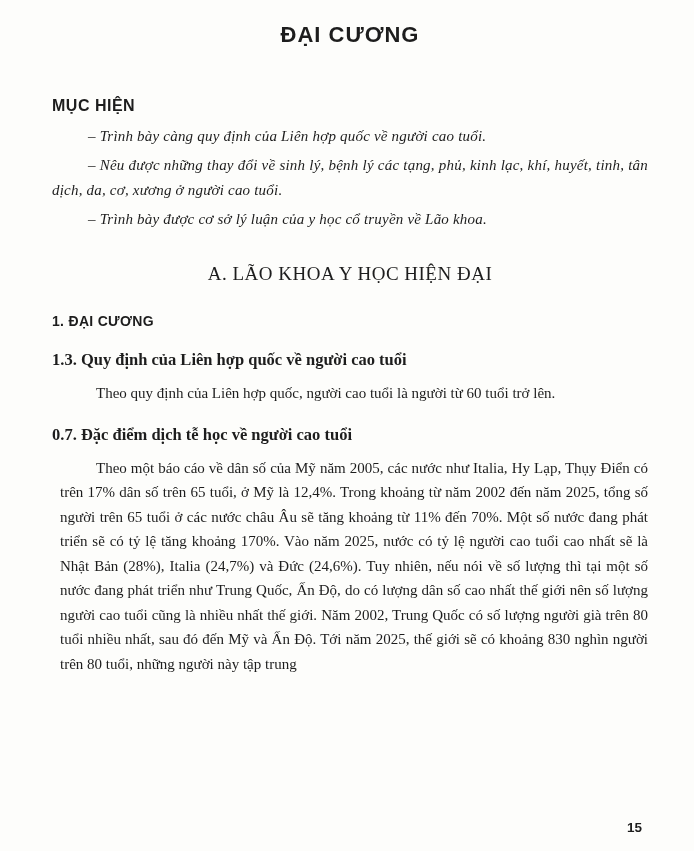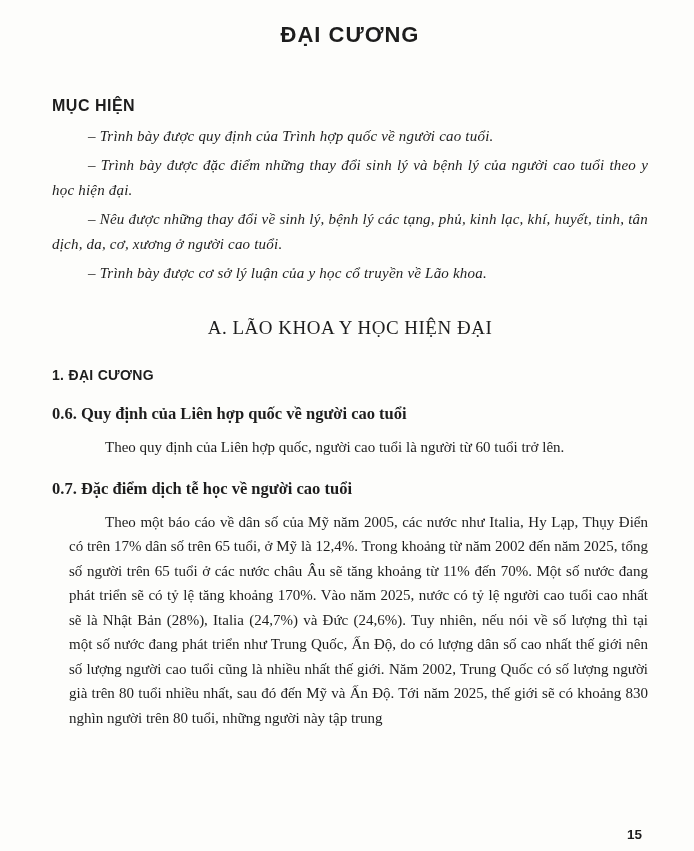--- a/index.html
+++ b/index.html
@@ -59,56 +59,55 @@
     letter-spacing: 0.3px;
   }
   .sub-heading {
     margin: 18px 0 0 0;
     font-family: "Liberation Serif", serif;
     font-weight: bold;
     font-size: 16.5px;
     line-height: 21px;
   }
   .body-para {
-    margin: 11px 0 0 17px;
+    margin: 11px 0 0 8px;
     font-size: 15px;
     line-height: 24.5px;
     text-align: justify;
     text-indent: 2.4em;
   }
   .page-number {
     position: absolute;
     right: 52px;
-    bottom: 9px;
+    bottom: 16px;
     font-family: "Liberation Sans", sans-serif;
     font-weight: bold;
     font-size: 13.5px;
   }
 </style>
 </head>
 <body>
 
 <div class="page">
 
   <h1 class="doc-title">ĐẠI CƯƠNG</h1>
 
   <h2 class="objectives-heading">MỤC HIỆN</h2>
 
   <div>
-    <p class="objective-item">– Trình bày được quy định của Trình hợp quốc về người cao tuổi.</p>
-    <p class="objective-item">– Trình bày được đặc điểm những thay đổi sinh lý và bệnh lý của người cao tuổi theo y học hiện đại.</p>
+    <p class="objective-item">– Trình bày càng quy định của Liên hợp quốc về người cao tuổi.</p>
     <p class="objective-item">– Nêu được những thay đổi về sinh lý, bệnh lý các tạng, phủ, kinh lạc, khí, huyết, tinh, tân dịch, da, cơ, xương ở người cao tuổi.</p>
     <p class="objective-item">– Trình bày được cơ sở lý luận của y học cổ truyền về Lão khoa.</p>
   </div>
 
   <h2 class="part-a-heading">A. LÃO KHOA Y HỌC HIỆN ĐẠI</h2>
 
   <h3 class="sec1-heading">1. ĐẠI CƯƠNG</h3>
 
-  <h4 class="sub-heading">0.6. Quy định của Liên hợp quốc về người cao tuổi</h4>
+  <h4 class="sub-heading">1.3. Quy định của Liên hợp quốc về người cao tuổi</h4>
 
   <p class="body-para">Theo quy định của Liên hợp quốc, người cao tuổi là người từ 60 tuổi trở lên.</p>
 
   <h4 class="sub-heading">0.7. Đặc điểm dịch tễ học về người cao tuổi</h4>
 
 
   <p class="body-para">Theo một báo cáo về dân số của Mỹ năm 2005, các nước như Italia, Hy Lạp, Thụy Điển có trên 17% dân số trên 65 tuổi, ở Mỹ là 12,4%. Trong khoảng từ năm 2002 đến năm 2025, tổng số người trên 65 tuổi ở các nước châu Âu sẽ tăng khoảng từ 11% đến 70%. Một số nước đang phát triển sẽ có tỷ lệ tăng khoảng 170%. Vào năm 2025, nước có tỷ lệ người cao tuổi cao nhất sẽ là Nhật Bản (28%), Italia (24,7%) và Đức (24,6%). Tuy nhiên, nếu nói về số lượng thì tại một số nước đang phát triển như Trung Quốc, Ấn Độ, do có lượng dân số cao nhất thế giới nên số lượng người cao tuổi cũng là nhiều nhất thế giới. Năm 2002, Trung Quốc có số lượng người già trên 80 tuổi nhiều nhất, sau đó đến Mỹ và Ấn Độ. Tới năm 2025, thế giới sẽ có khoảng 830 nghìn người trên 80 tuổi, những người này tập trung</p>
 
   <div class="page-number">15</div>
 

